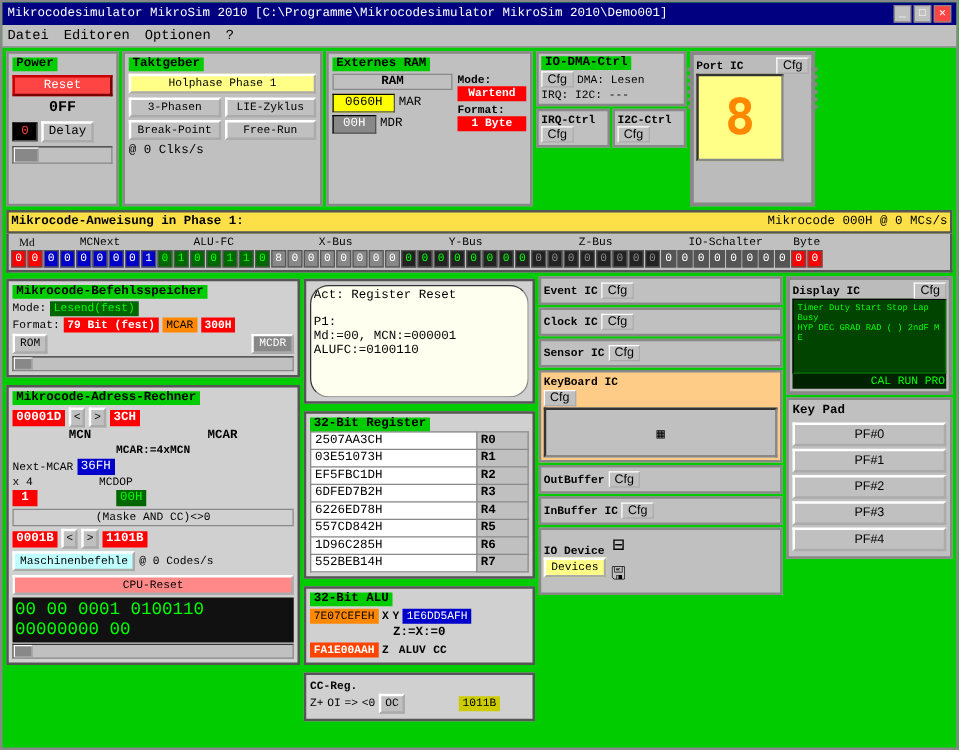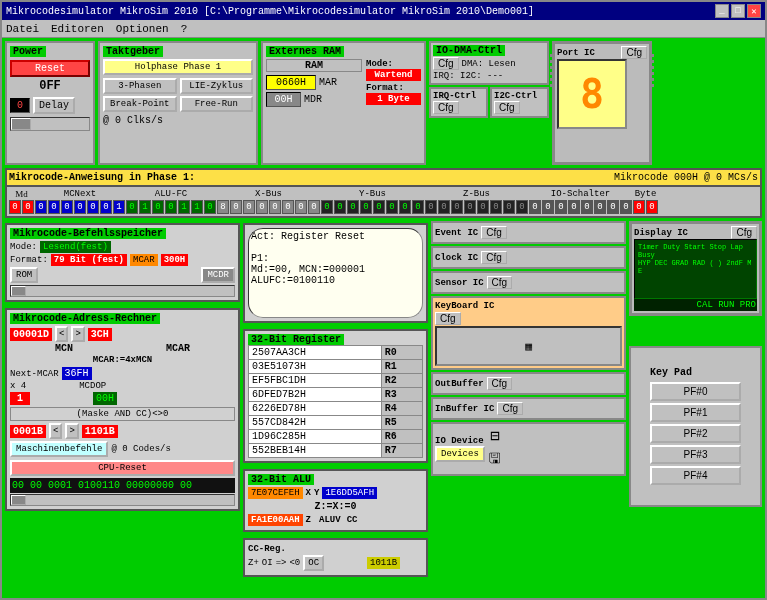--- a/index.html
+++ b/index.html
@@ -564,21 +564,21 @@
             <div class="red-display" style="font-size:10px;">0001B</div>
             <button class="btn" style="font-size:9px;padding:1px 2px;">&lt;</button>
             <button class="btn" style="font-size:9px;padding:1px 2px;">&gt;</button>
             <div class="red-display" style="font-size:10px;">1101B</div>
           </div>
           <div class="row" style="margin-top:2px;">
             <button class="btn" style="font-size:9px;background:#c0ffff;">Maschinenbefehle</button>
             <span style="font-size:9px;">@ 0 Codes/s</span>
           </div>
           <button class="btn" style="width:100%;margin-top:2px;font-size:9px;background:#ff8888;">CPU-Reset</button>
-          <div style="background:#111;color:#00ff00;font-size:10px;padding:2px;margin-top:2px;font-family:'Courier New',monospace;">00 00 0001 0100110 00000000 00</div>
+          <div style="background:#111;color:#00ff00;font-size:14px;padding:2px;margin-top:2px;font-family:'Courier New',monospace;">00 00 0001 0100110 00000000 00</div>
           <div style="height:12px;background:#c0c0c0;border:1px inset #888;display:flex;margin-top:1px;">
             <div style="width:15px;height:100%;background:#888;border:1px outset #fff;"></div>
           </div>
         </div>
 
       </div>
 
       <div class="middle-big">
 
         <div class="section" style="height:100px;overflow:hidden;">
@@ -735,21 +735,21 @@
             <span style="font-size:9px;font-weight:bold;">Display IC</span>
             <button class="cfg-btn">Cfg</button>
           </div>
           <div class="display-ic-screen" style="width:100%;height:60px;background:#004400;">
             <div style="font-size:7px;color:#00ff00;">Timer Duty Start Stop Lap Busy</div>
             <div style="font-size:7px;color:#00ff00;">HYP DEC GRAD RAD ( ) 2ndF M E</div>
           </div>
           <div style="text-align:right;font-size:9px;color:#00ff00;background:#002200;padding:1px;">CAL RUN PRO</div>
         </div>
 
-        <div class="panel" style="padding:19px;margin-top:28px;">
+        <div class="panel" style="padding:3px;">
           <div style="font-size:10px;font-weight:bold;margin-bottom:3px;">Key Pad</div>
           <button class="keypad-btn">PF#0</button>
           <button class="keypad-btn">PF#1</button>
           <button class="keypad-btn">PF#2</button>
           <button class="keypad-btn">PF#3</button>
           <button class="keypad-btn">PF#4</button>
         </div>
 
       </div>
 

